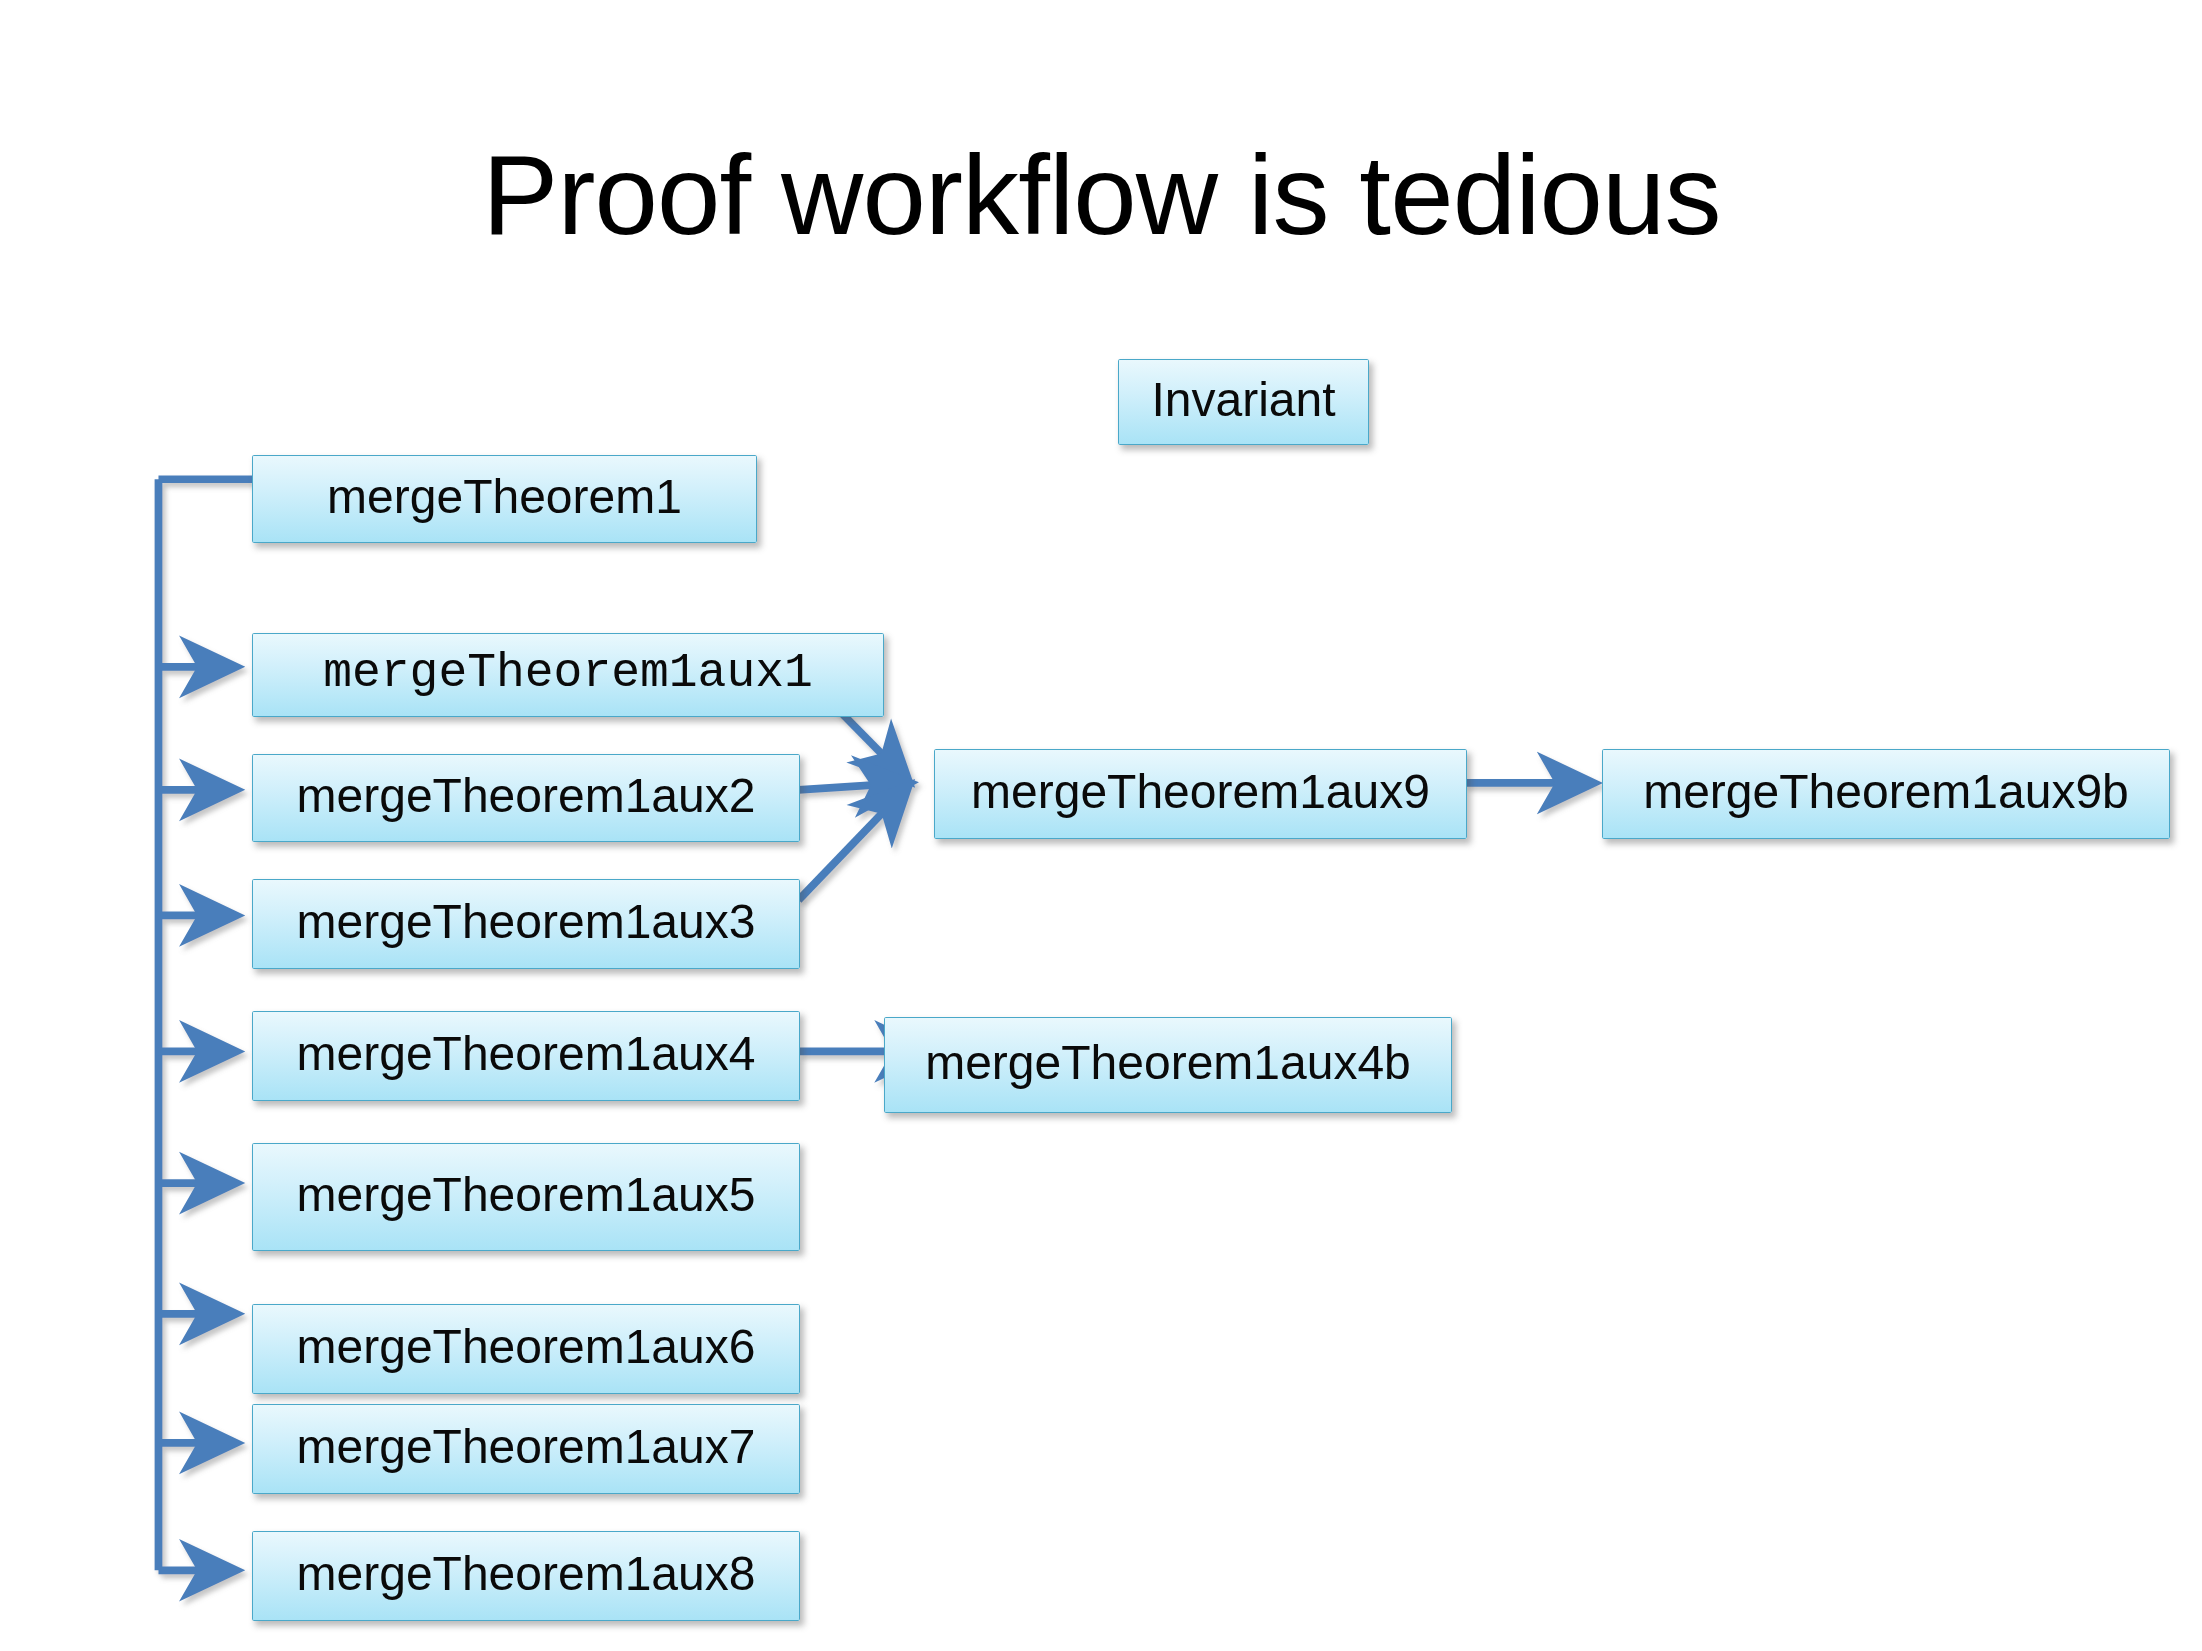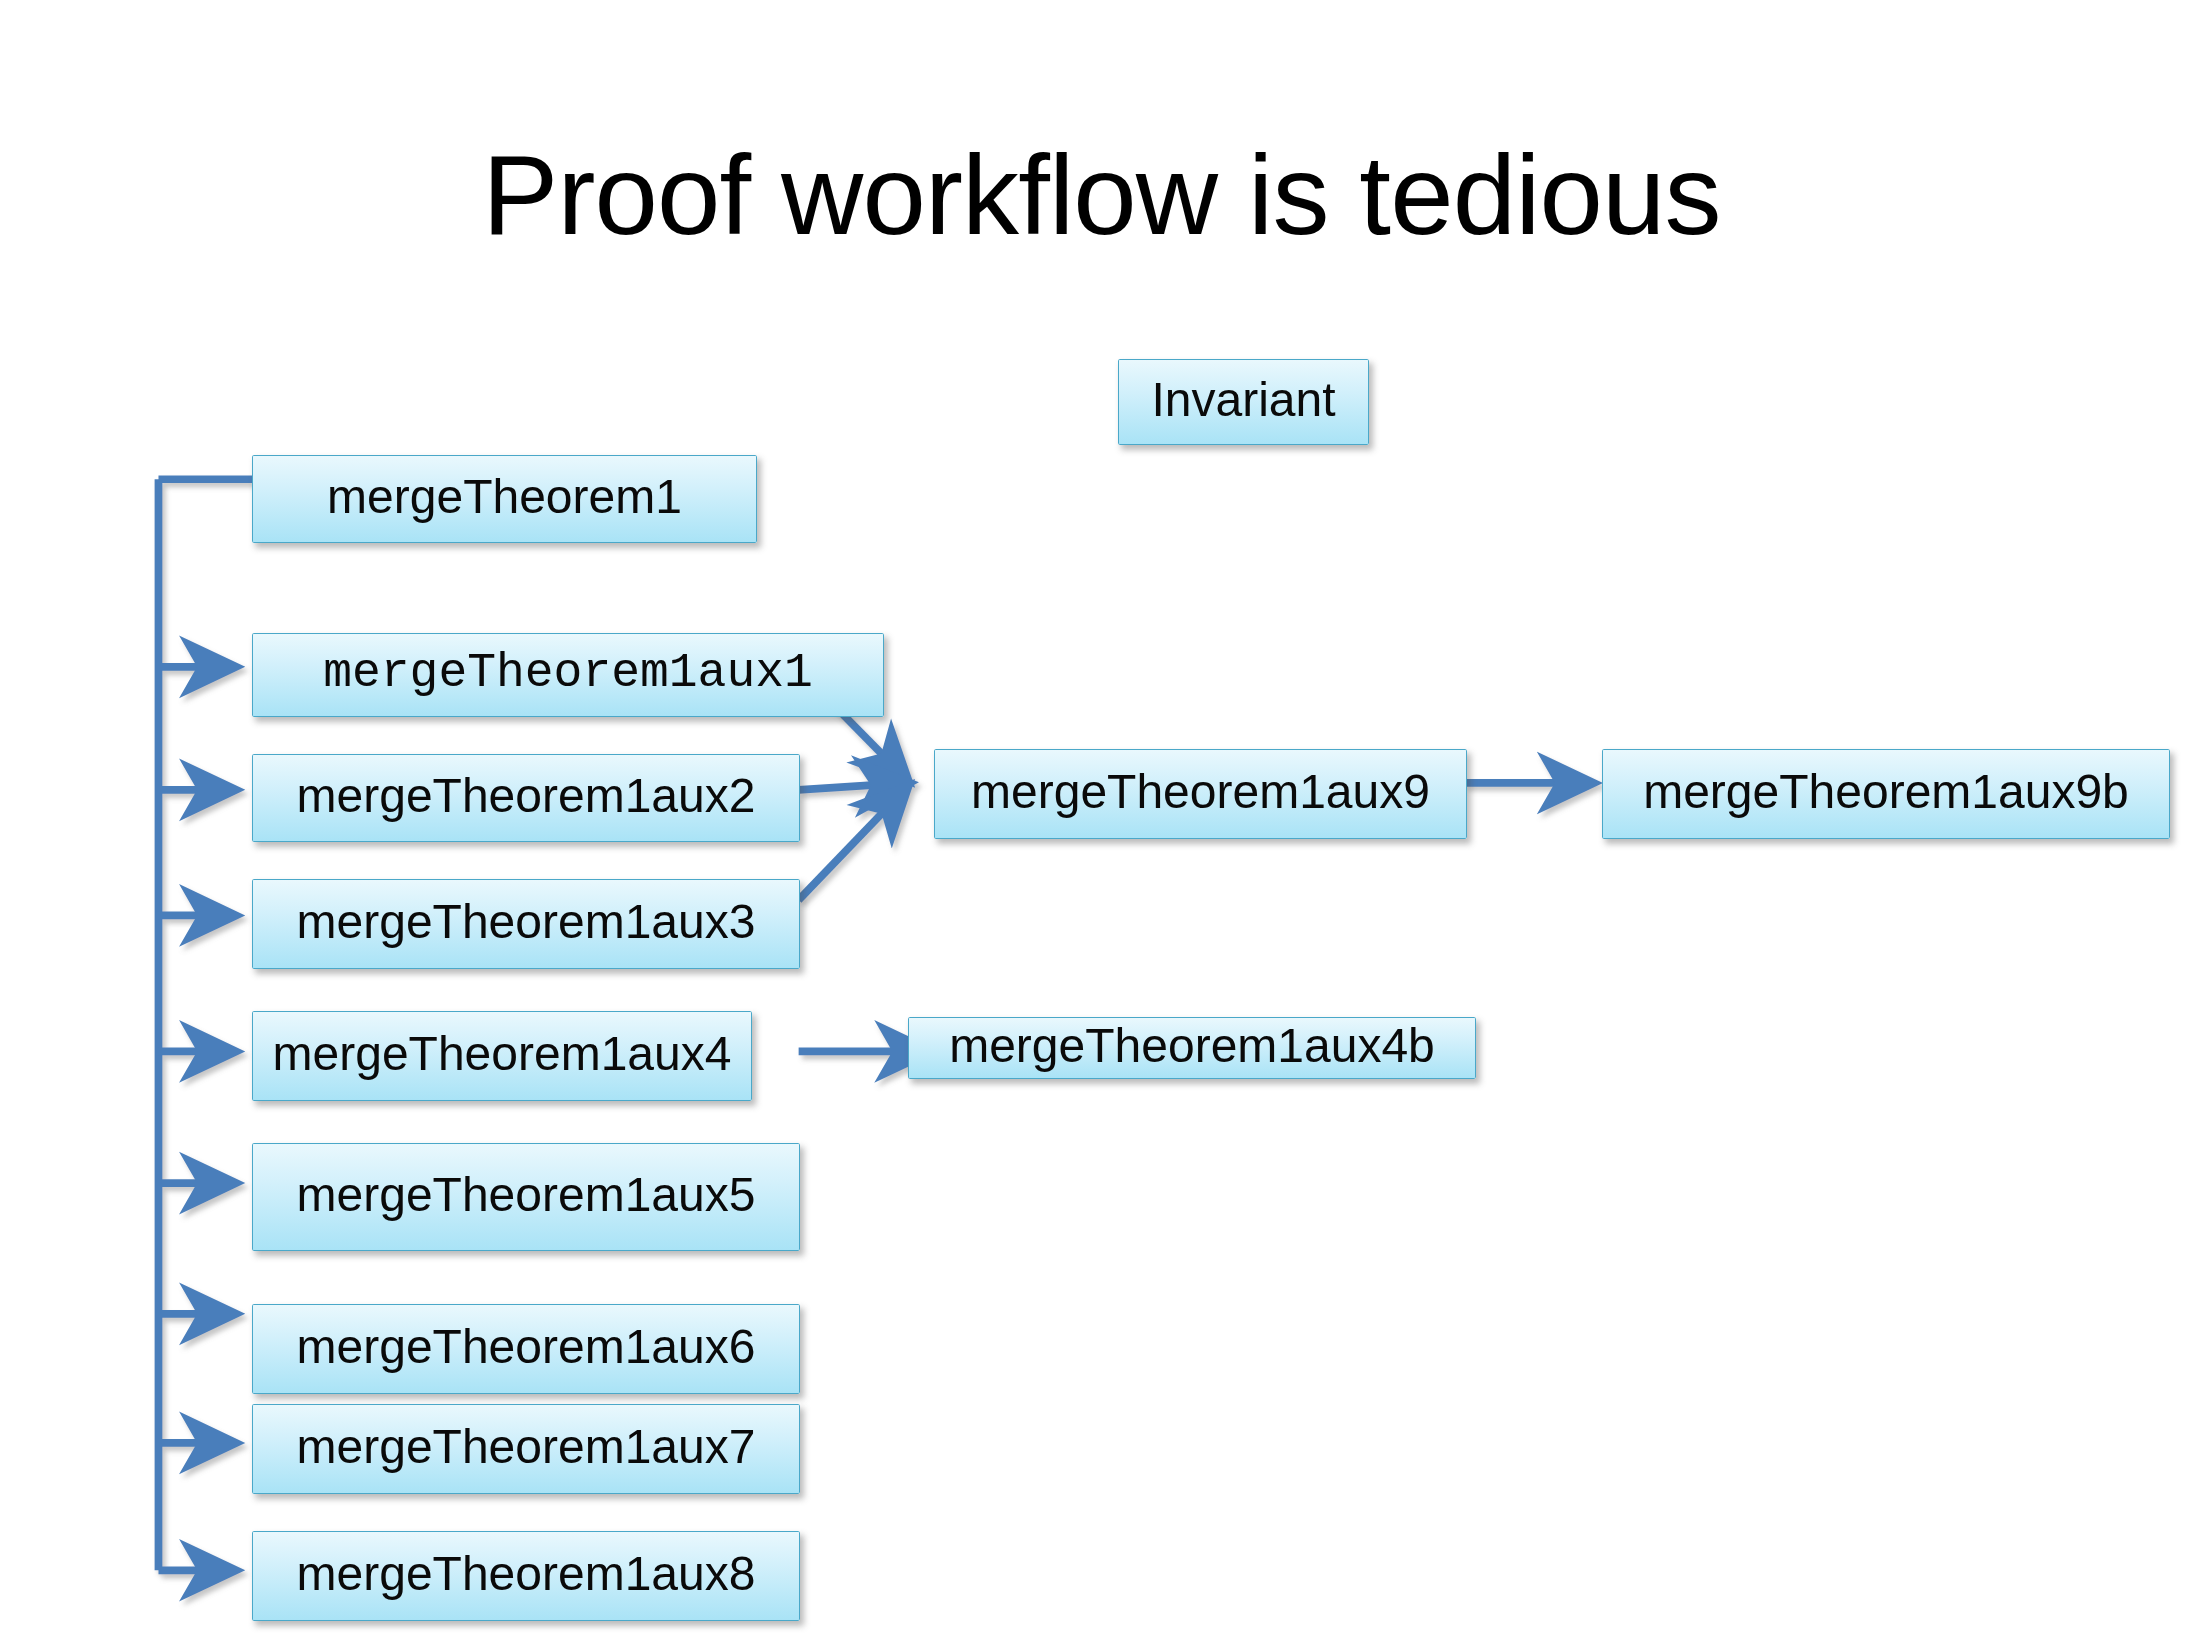--- a/index.html
+++ b/index.html
@@ -123,21 +123,21 @@
   </div>
 
   <div class="node" style="left:252px; top:742px; width:548px; height:88px;">
     <span class="lbl">mergeTheorem1aux2</span>
   </div>
 
   <div class="node" style="left:252px; top:867px; width:548px; height:90px;">
     <span class="lbl">mergeTheorem1aux3</span>
   </div>
 
-  <div class="node" style="left:252px; top:999px; width:500px; height:90px;">
+  <div class="node" style="left:252px; top:999px; width:548px; height:90px;">
     <span class="lbl">mergeTheorem1aux4</span>
   </div>
 
   <div class="node" style="left:252px; top:1131px; width:548px; height:108px;">
     <span class="lbl">mergeTheorem1aux5</span>
   </div>
 
   <div class="node" style="left:252px; top:1292px; width:548px; height:90px;">
     <span class="lbl">mergeTheorem1aux6</span>
   </div>
@@ -151,18 +151,18 @@
   </div>
 
   <div class="node" style="left:934px; top:737px; width:533px; height:90px;">
     <span class="lbl">mergeTheorem1aux9</span>
   </div>
 
   <div class="node" style="left:1602px; top:737px; width:568px; height:90px;">
     <span class="lbl">mergeTheorem1aux9b</span>
   </div>
 
-  <div class="node" style="left:908px; top:1005px; width:568px; height:62px;">
+  <div class="node" style="left:884px; top:1005px; width:568px; height:96px;">
     <span class="lbl">mergeTheorem1aux4b</span>
   </div>
 
 </div>
 
 
 </body></html>

